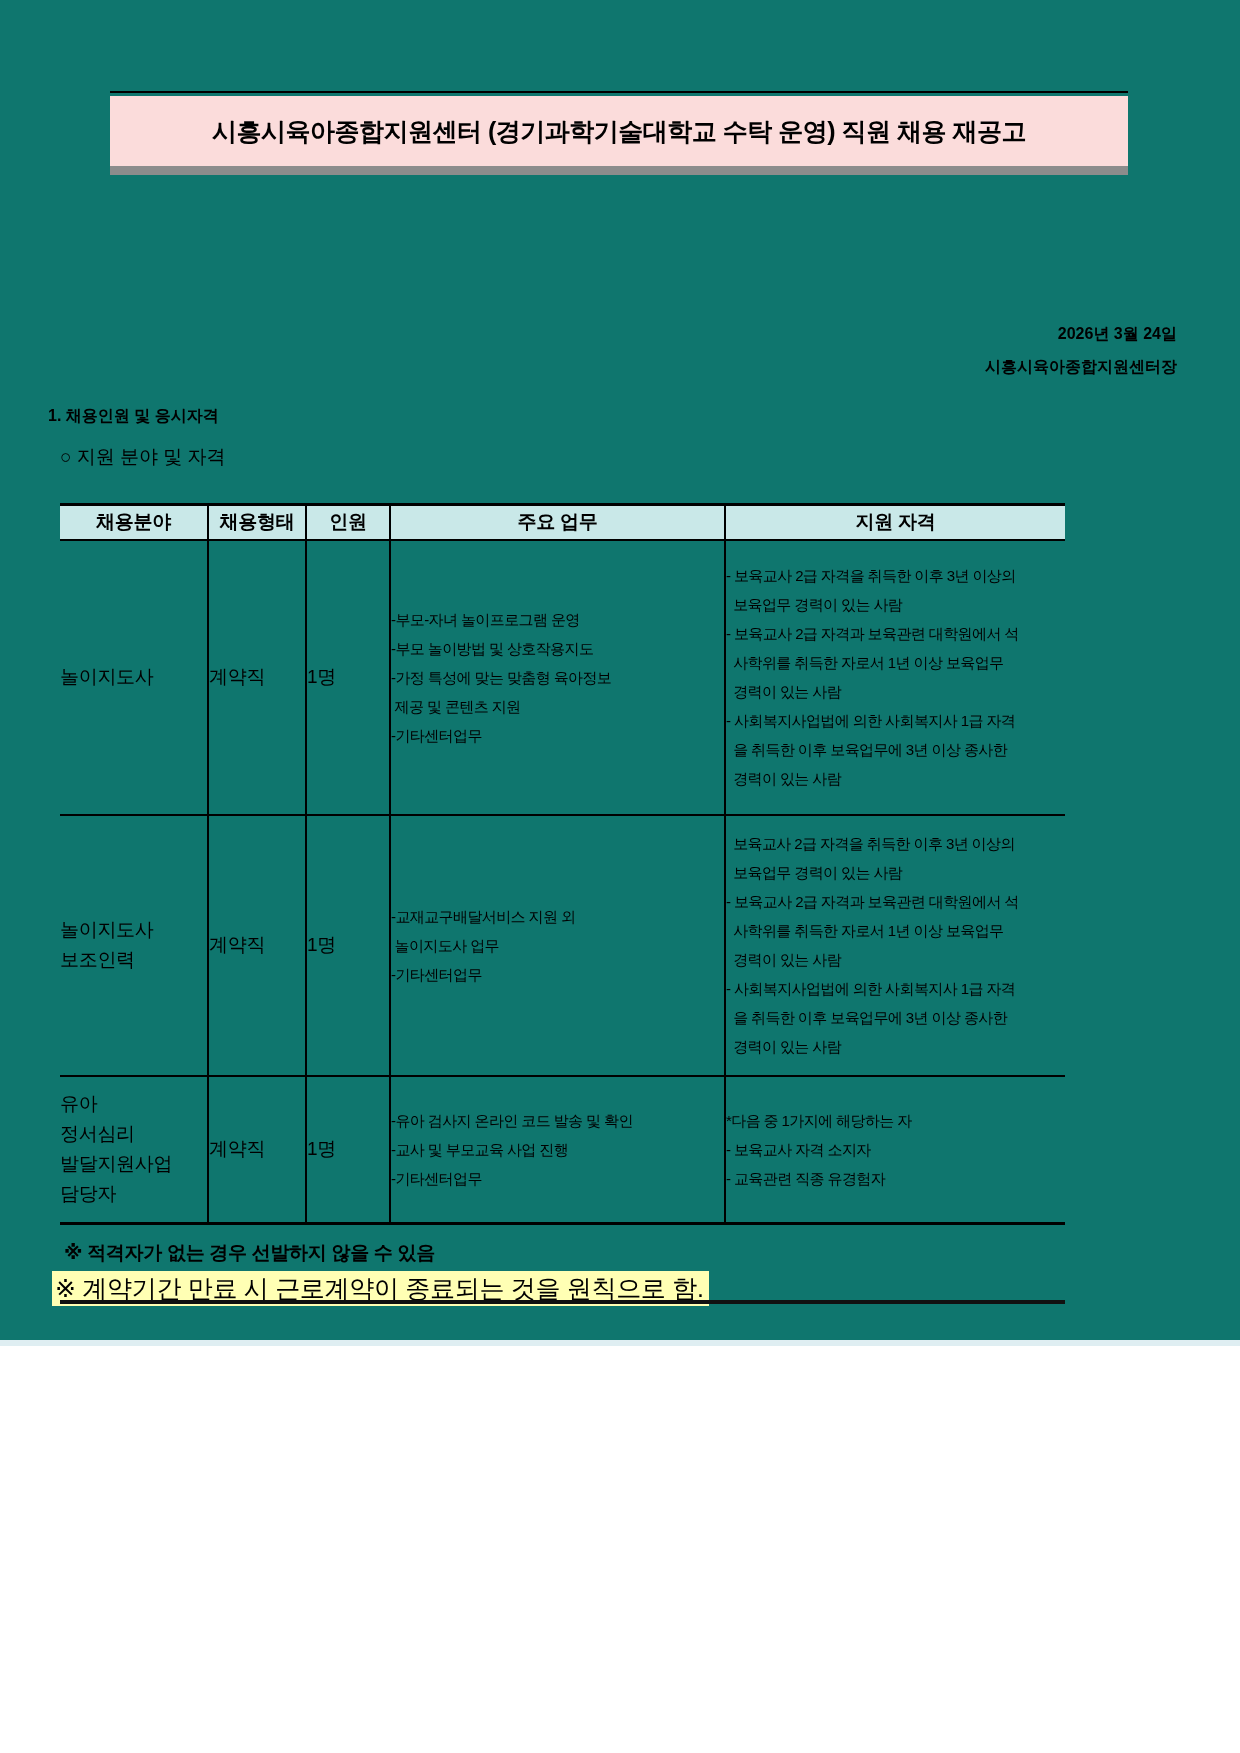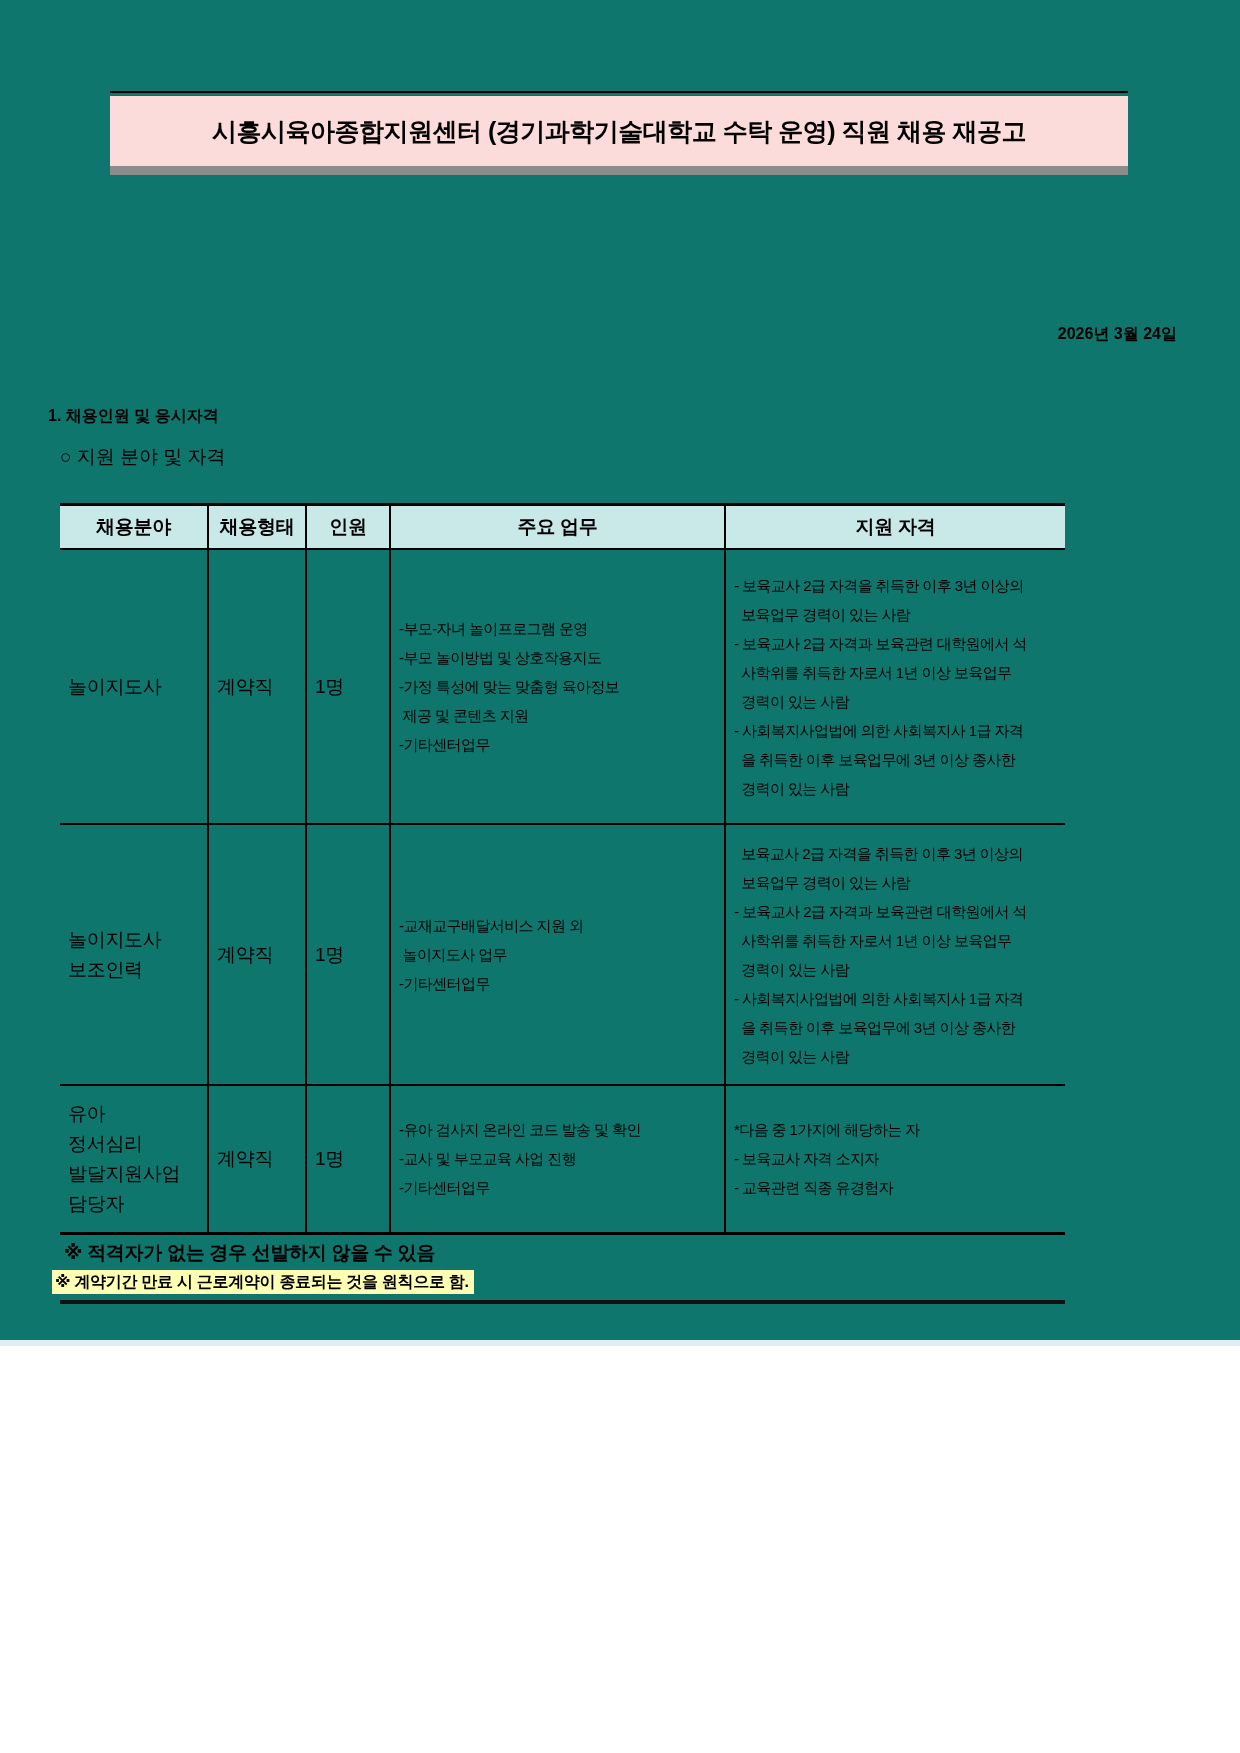--- a/index.html
+++ b/index.html
@@ -27,36 +27,36 @@
   .dateline { position:absolute; right:63px; top:317px; text-align:right; font-size:16px; font-weight:bold; line-height:33px; white-space:nowrap; }
 
   
   .sec-heading { position:absolute; left:48px; top:406px; font-size:16px; font-weight:bold; white-space:nowrap; }
   .sec-sub     { position:absolute; left:60px; top:444px; font-size:19px; white-space:nowrap; }
 
   
   table.recruit { position:absolute; left:60px; top:503px; width:1005px;
     border-collapse:collapse; table-layout:fixed;
     border-top:3px solid #000; border-bottom:3px solid #000; }
-  table.recruit th, table.recruit td { border:2px solid #000; padding:8px; overflow:hidden; }
+  table.recruit th, table.recruit td { border:2px solid #000; padding:0; overflow:hidden; }
   table.recruit tr > :first-child { border-left:none; }
   table.recruit tr > :last-child  { border-right:none; }
   table.recruit th {
     height:35px; background:var(--table-header-bg,#c9e8e8);
     font-size:19px; font-weight:bold; text-align:center; letter-spacing:-0.3px;
   }
   tr.r0 { height:275px; } tr.r1 { height:261px; } tr.r2 { height:148px; }
   td.c-center { vertical-align:middle; font-weight:normal; font-size:19px; letter-spacing:-0.3px; }
   td.c-center div { line-height:30px; white-space:pre; }
   td.c-text { vertical-align:middle; font-size:15px; letter-spacing:-0.6px; padding:4px 2px 4px 5px; }
   td.c-text div { line-height:29px; white-space:pre; }
 
   
   .fn1 { position:absolute; left:64px; top:1240px; font-size:19px; font-weight:bold; letter-spacing:-0.3px; white-space:nowrap; }
-  .fn2 { position:absolute; left:52px; top:1272px; font-size:16px; font-weight:bold; letter-spacing:-0.3px; white-space:nowrap; }
+  .fn2 { position:absolute; left:52px; top:1272px; font-size:25px; font-weight:normal; letter-spacing:-0.3px; white-space:nowrap; }
   .fn2 .hl { background:var(--highlight,#ffffb4); padding:3px 5px 4px 3px; }
   .end-rule { position:absolute; left:60px; top:1300px; width:1005px; height:4px;
     border-top:3px solid #111; border-bottom:1px solid #111; }
 
   
   .bottom-strip { position:absolute; left:0; bottom:0; width:100%; height:6px; background:var(--bottom-strip,#dfeef2); }
 </style>
 </head>
 <body>
 
@@ -65,20 +65,21 @@
   <div class="banner">
     <div class="banner-box">
       <span>시흥시육아종합지원센터 (경기과학기술대학교 수탁 운영) 직원 채용 재공고</span>
     </div>
     <div class="banner-bar"></div>
   </div>
 
 
   <div class="dateline">
     <div>2026년 3월 24일</div>
+    <div>시흥시육아종합지원센터장</div>
   </div>
 
   <div class="sec-heading">1. 채용인원 및 응시자격</div>
   <div class="sec-sub">○ 지원 분야 및 자격</div>
 
   <table class="recruit">
     <colgroup>
       <col style="width:148px">
         <col style="width:98px">
         <col style="width:84px">

